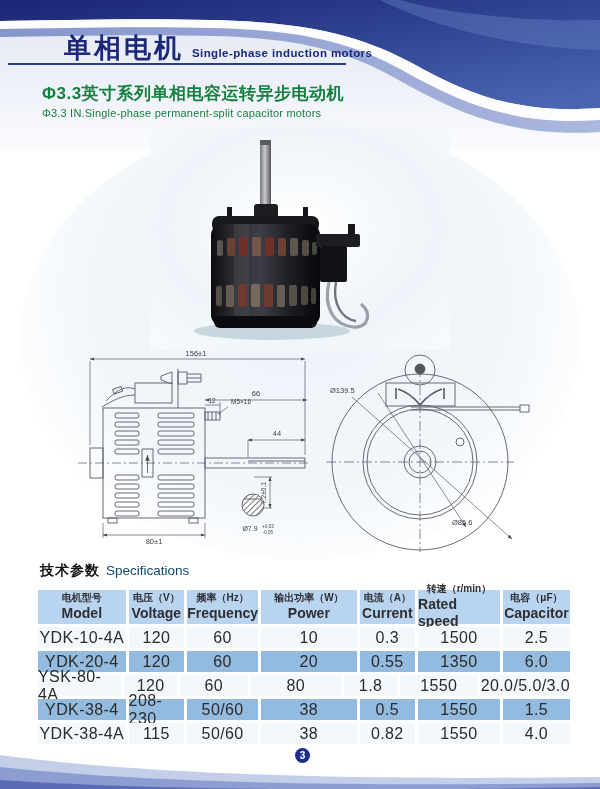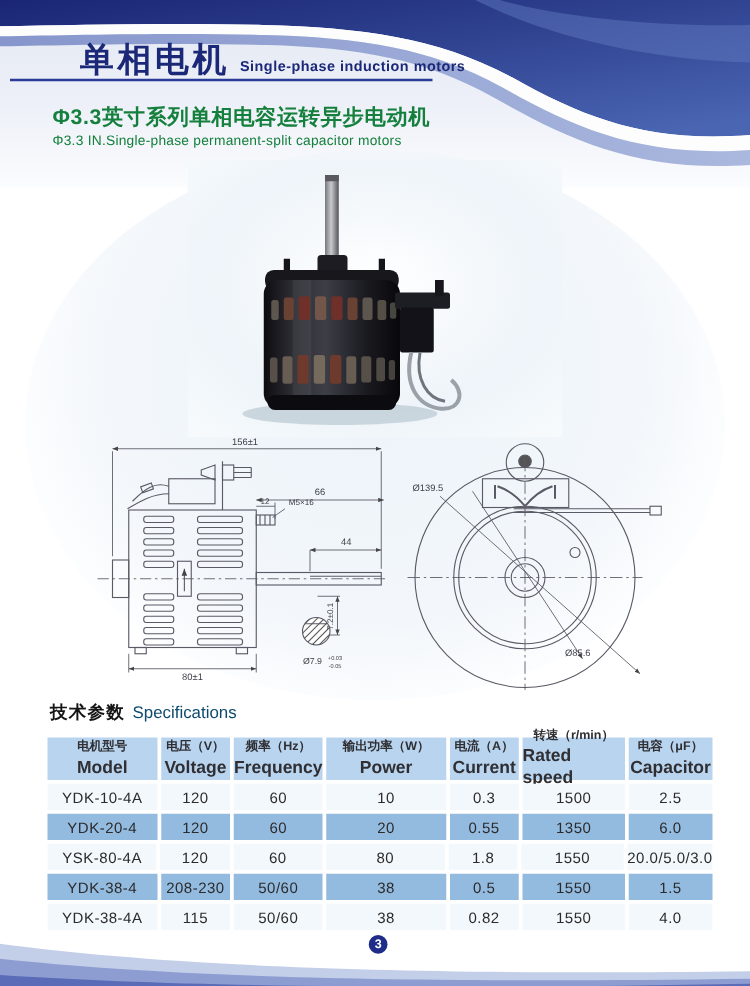--- a/index.html
+++ b/index.html
@@ -29,21 +29,21 @@
   .spec-en{font-size:13.5px;font-weight:400;color:#0c4a6e;margin-left:6px;}
 
   .spec-table{position:absolute;left:38px;top:590px;width:532px;}
   .trow{display:grid;grid-template-columns:90fr 57fr 73fr 98fr 57fr 84fr 69fr;
         column-gap:3px;margin-bottom:3px;}
   .th{background:#b9d4ef;height:34px;display:flex;flex-direction:column;align-items:center;
       justify-content:center;line-height:1.25;}
   .th-zh{font-size:10px;font-weight:700;color:#2f2f33;}
   .th-en{font-size:14px;font-weight:700;color:#2f2f33;}
   .td{height:21px;display:flex;align-items:center;justify-content:center;
-      font-size:12px;color:#2b2b2b;letter-spacing:.4px;background:#f3f8fd;}
+      font-size:16px;color:#2b2b2b;letter-spacing:.4px;background:#f3f8fd;}
   .trow.alt .td{background:#93badf;}
 
   
   .page-badge{position:absolute;left:295px;top:748px;width:15px;height:15px;border-radius:50%;
               background:#1f2d8a;color:#fff;font-size:10px;font-weight:700;line-height:15px;
               text-align:center;}
 </style>
 </head>
 <body>
 

